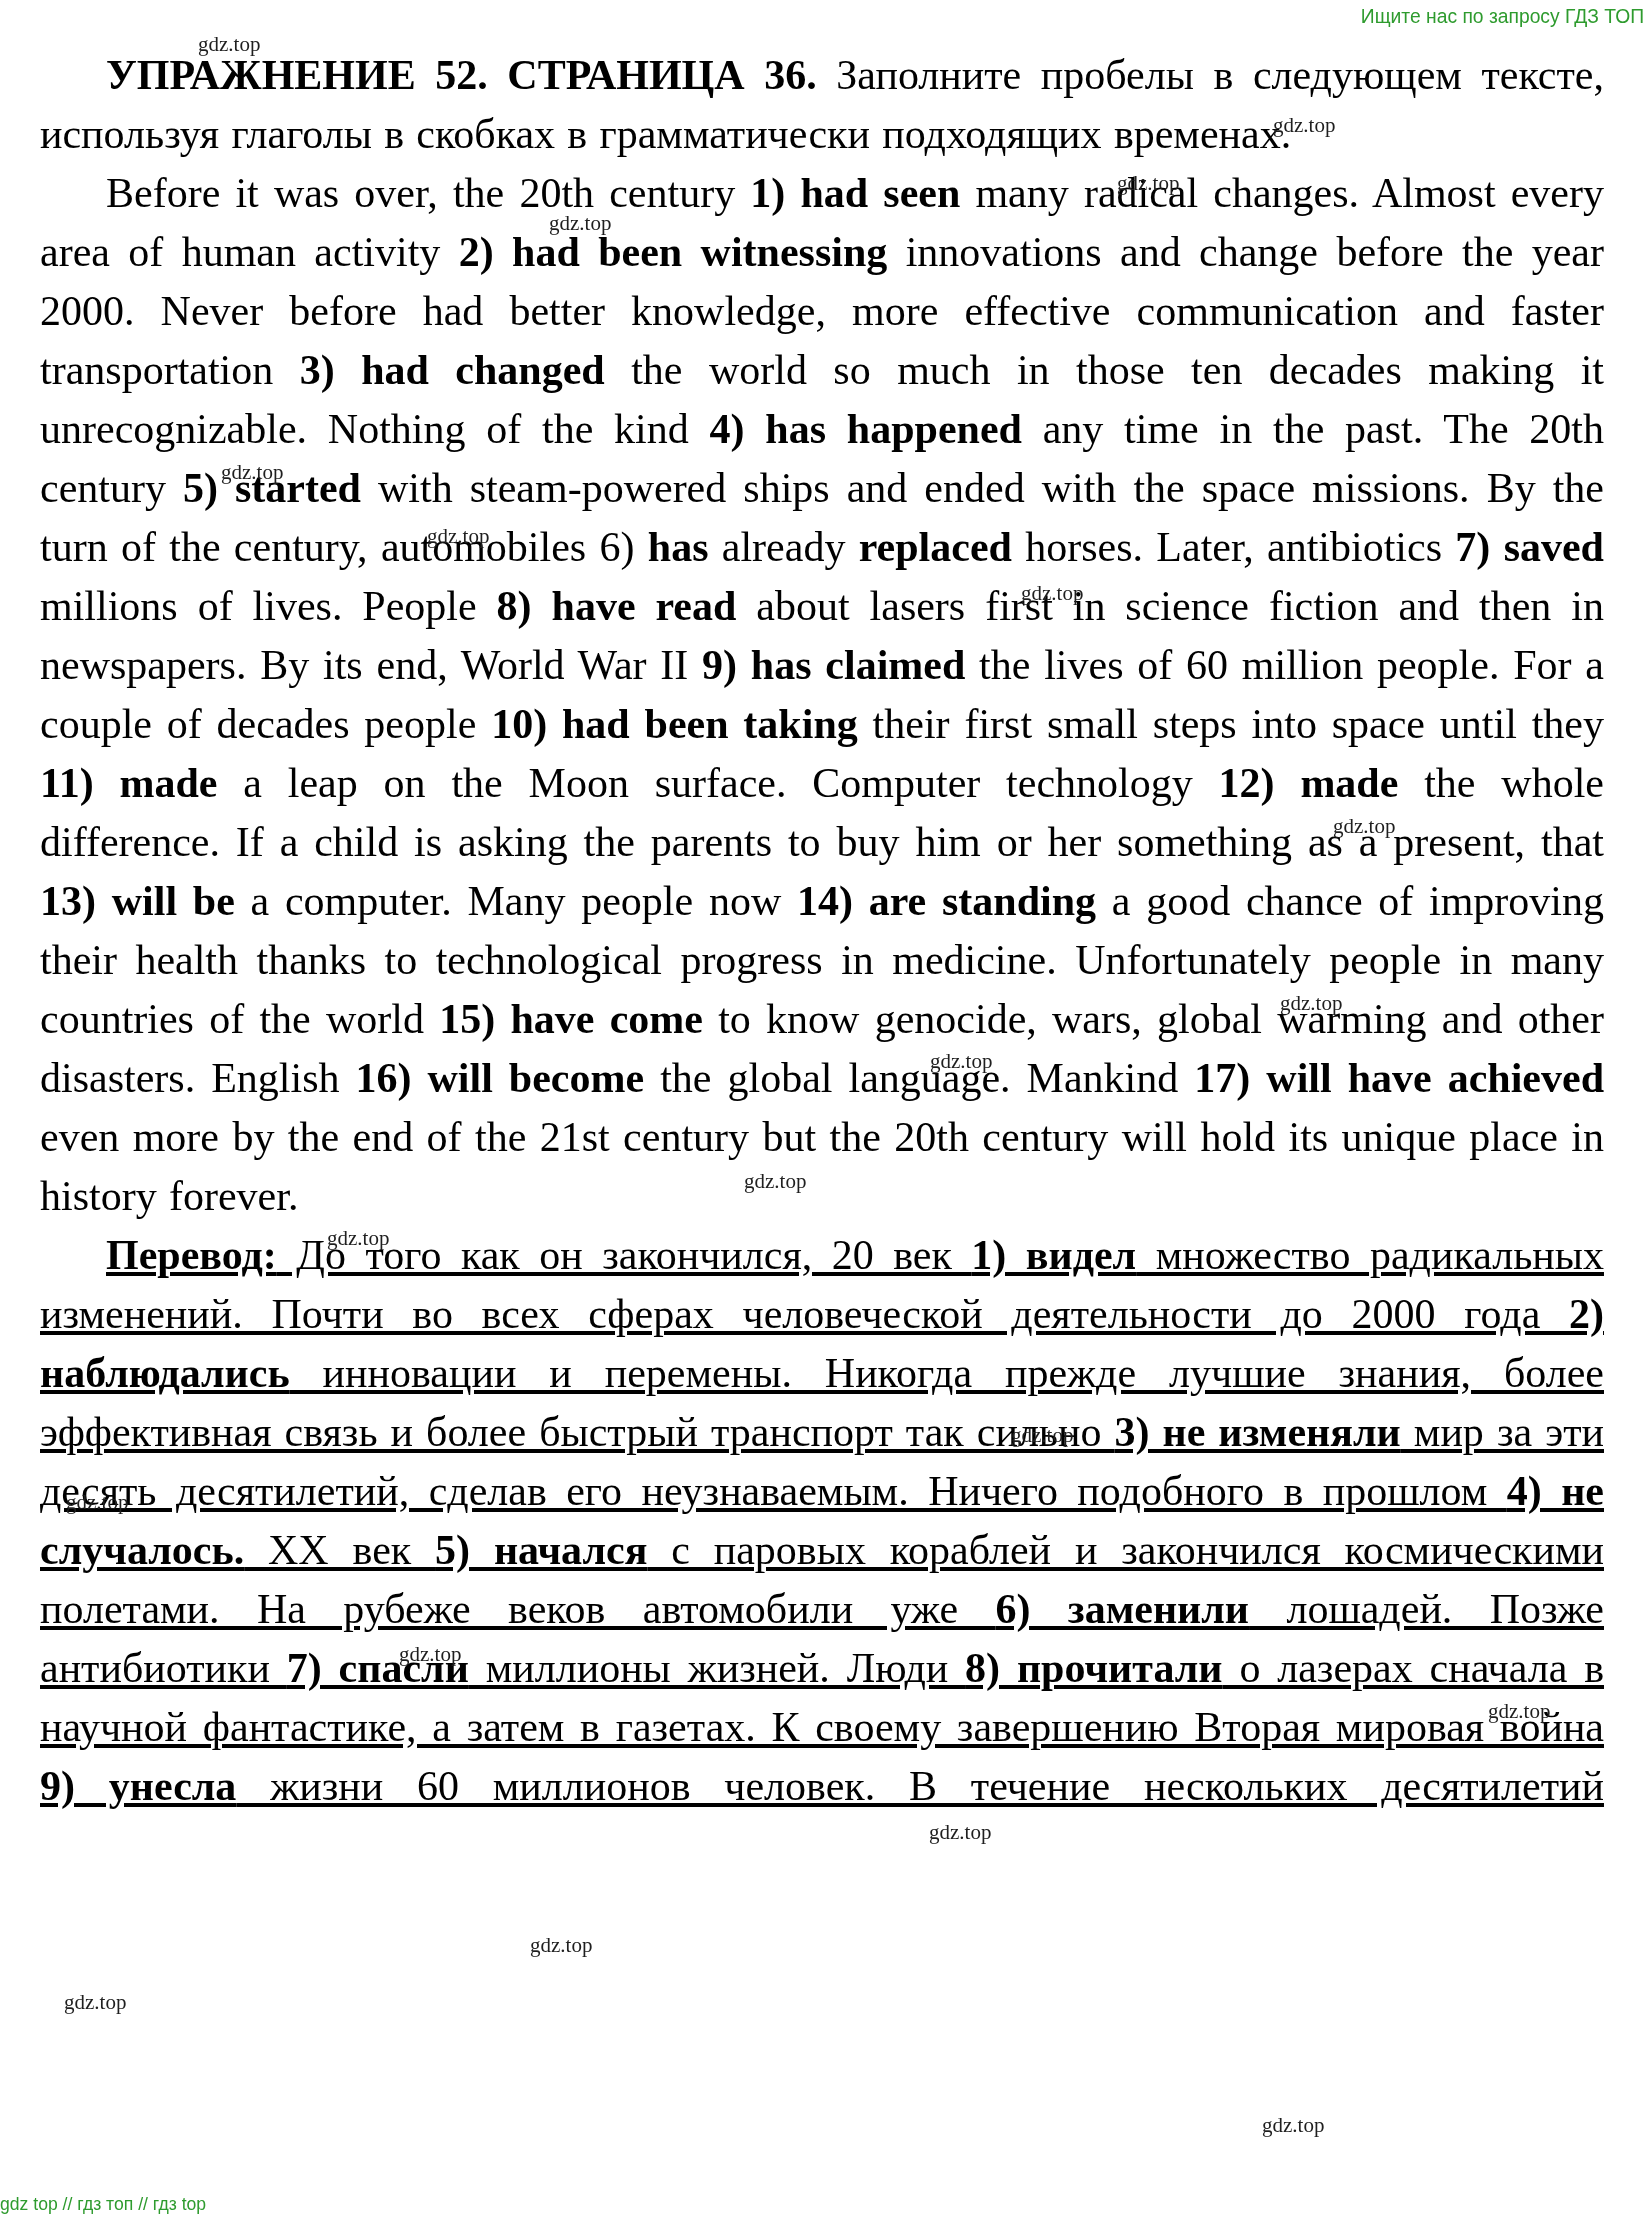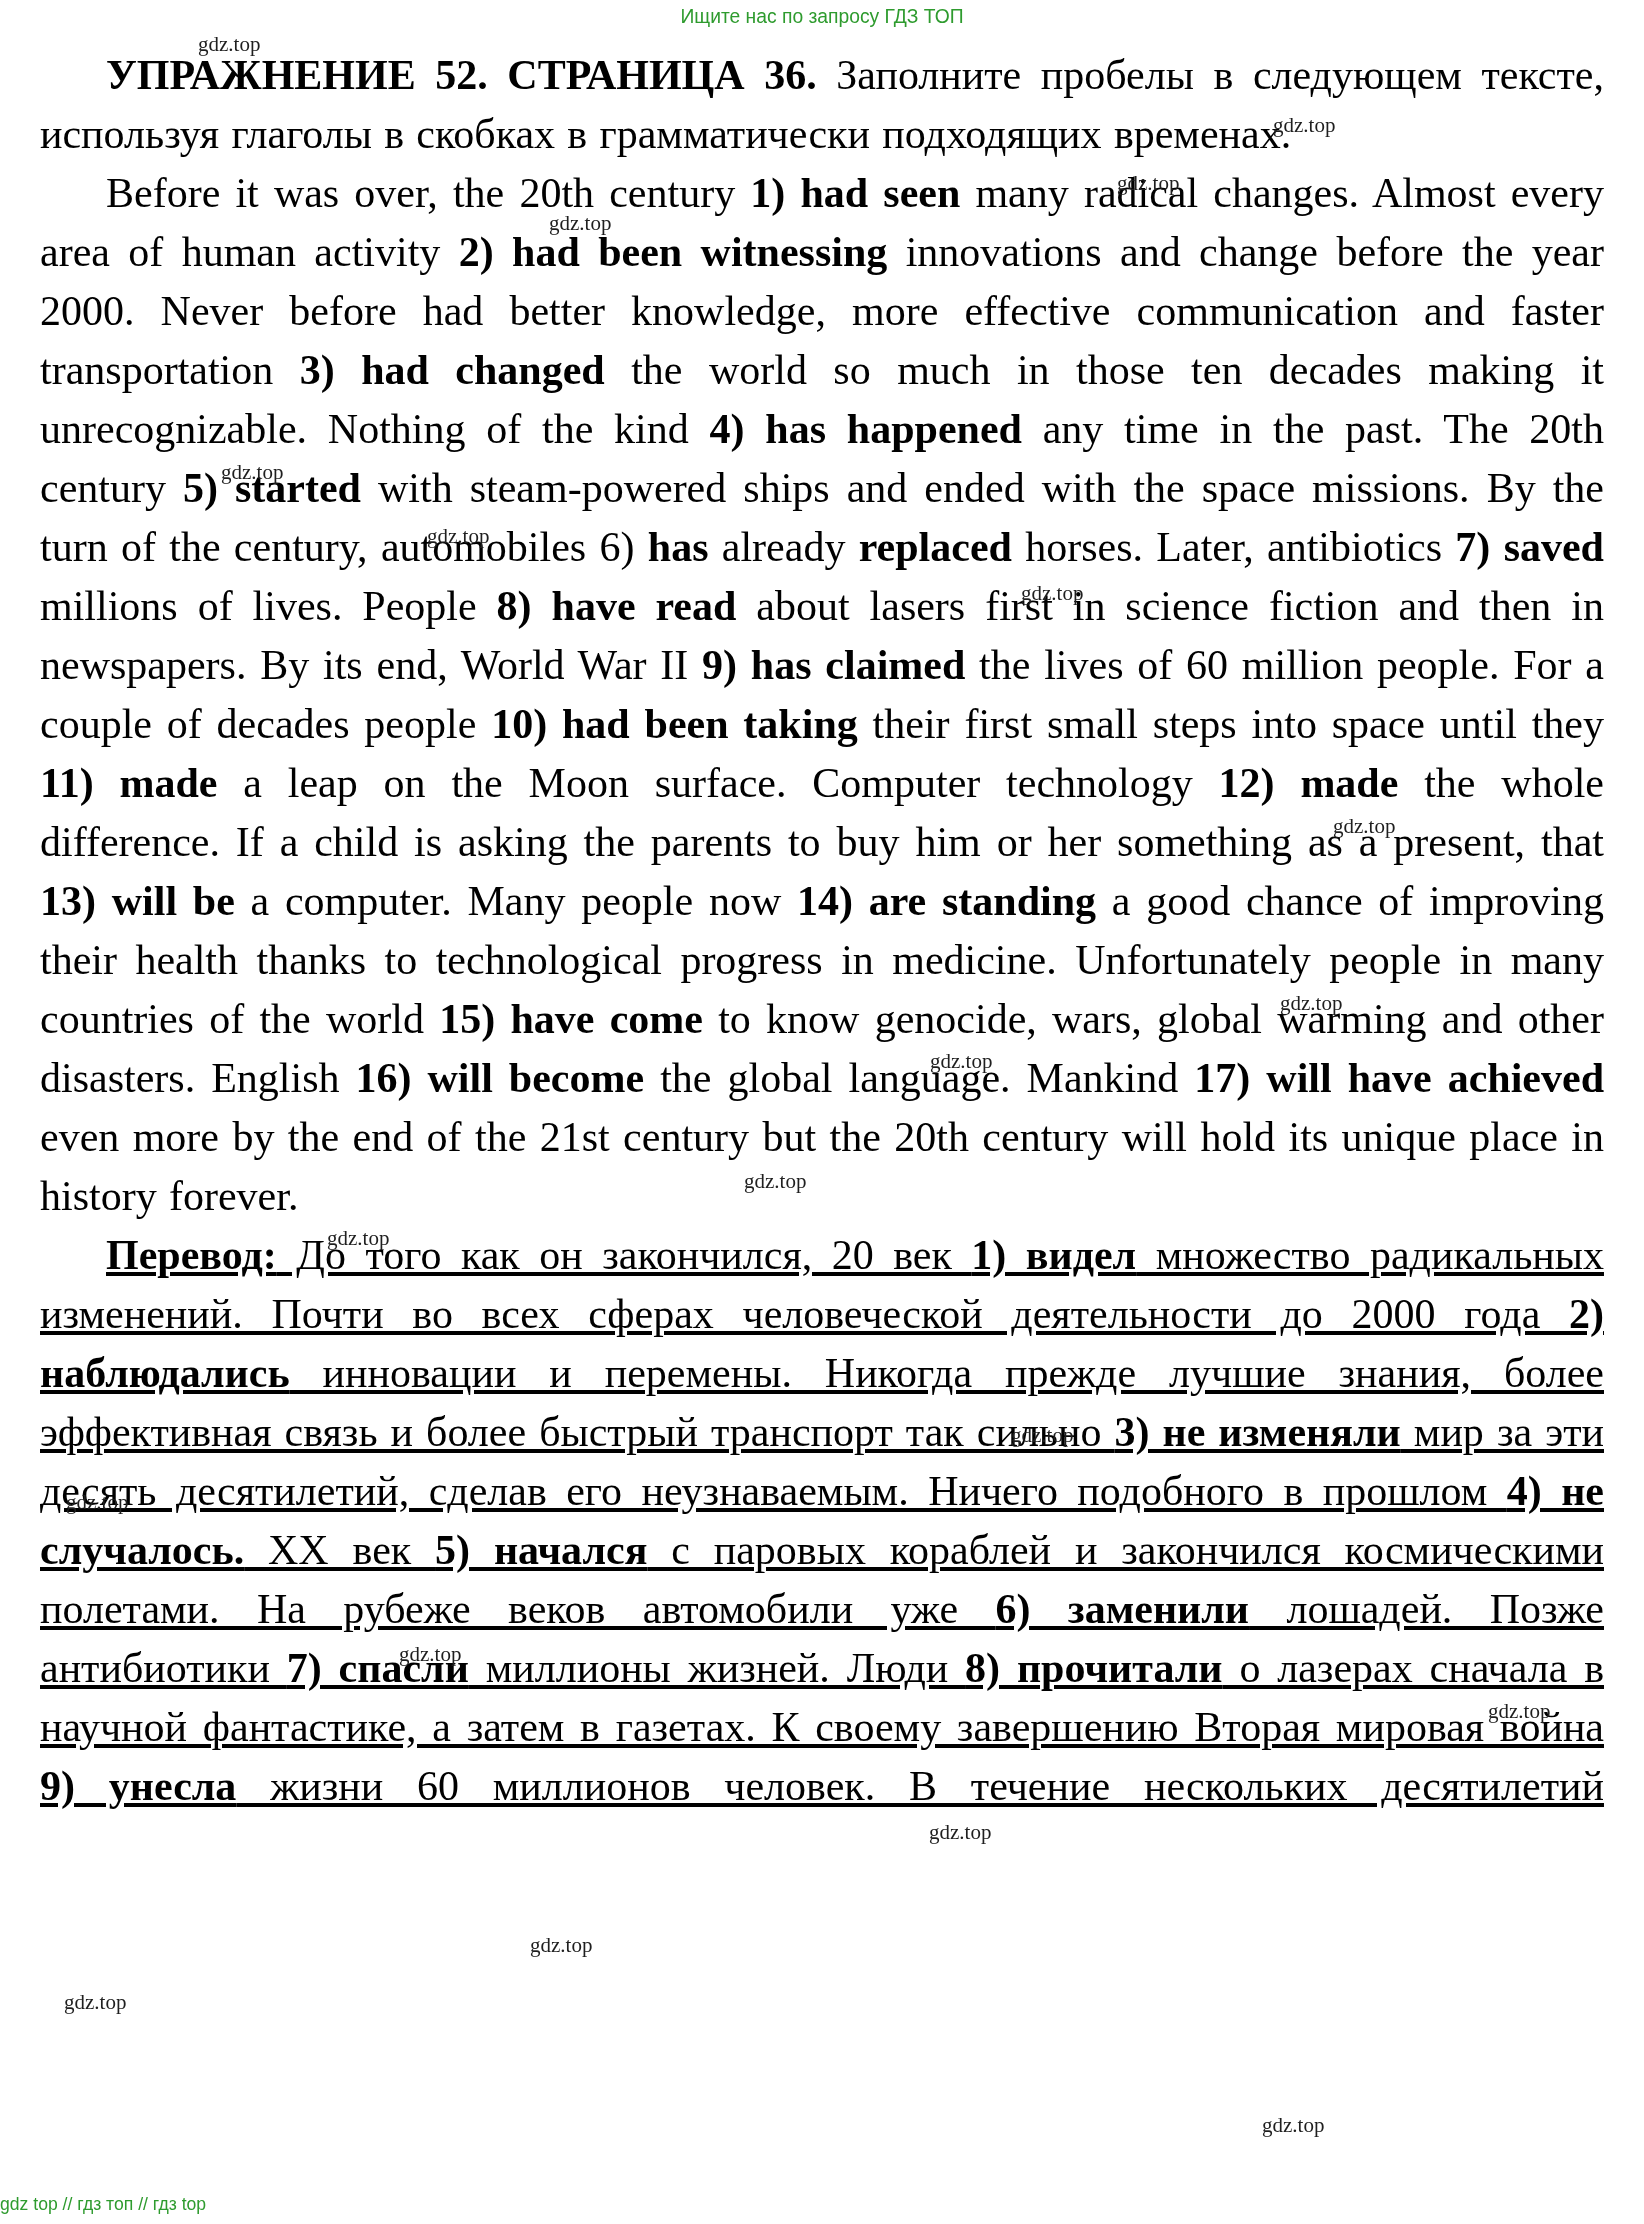--- a/index.html
+++ b/index.html
@@ -7,21 +7,21 @@
   html,body { background:#ffffff; }
   body {
     width:1644px; height:2224px;
     position:relative; overflow:hidden;
     font-family:"Liberation Serif", serif;
     color:#000000;
   }
   .page { position:absolute; inset:0; }
   .top-note {
     position:absolute; top:5.3px; left:0; width:100%;
-    text-align:center;
+    text-align:right;
     font-family:"Liberation Sans", sans-serif;
     font-size:19.3px; line-height:23px;
     color:var(--note_green, #2e9b2e);
     white-space:nowrap;
   }
   .content {
     position:absolute; top:46px; left:40px; right:40px;
   }
   .para {
     font-size:42px;

